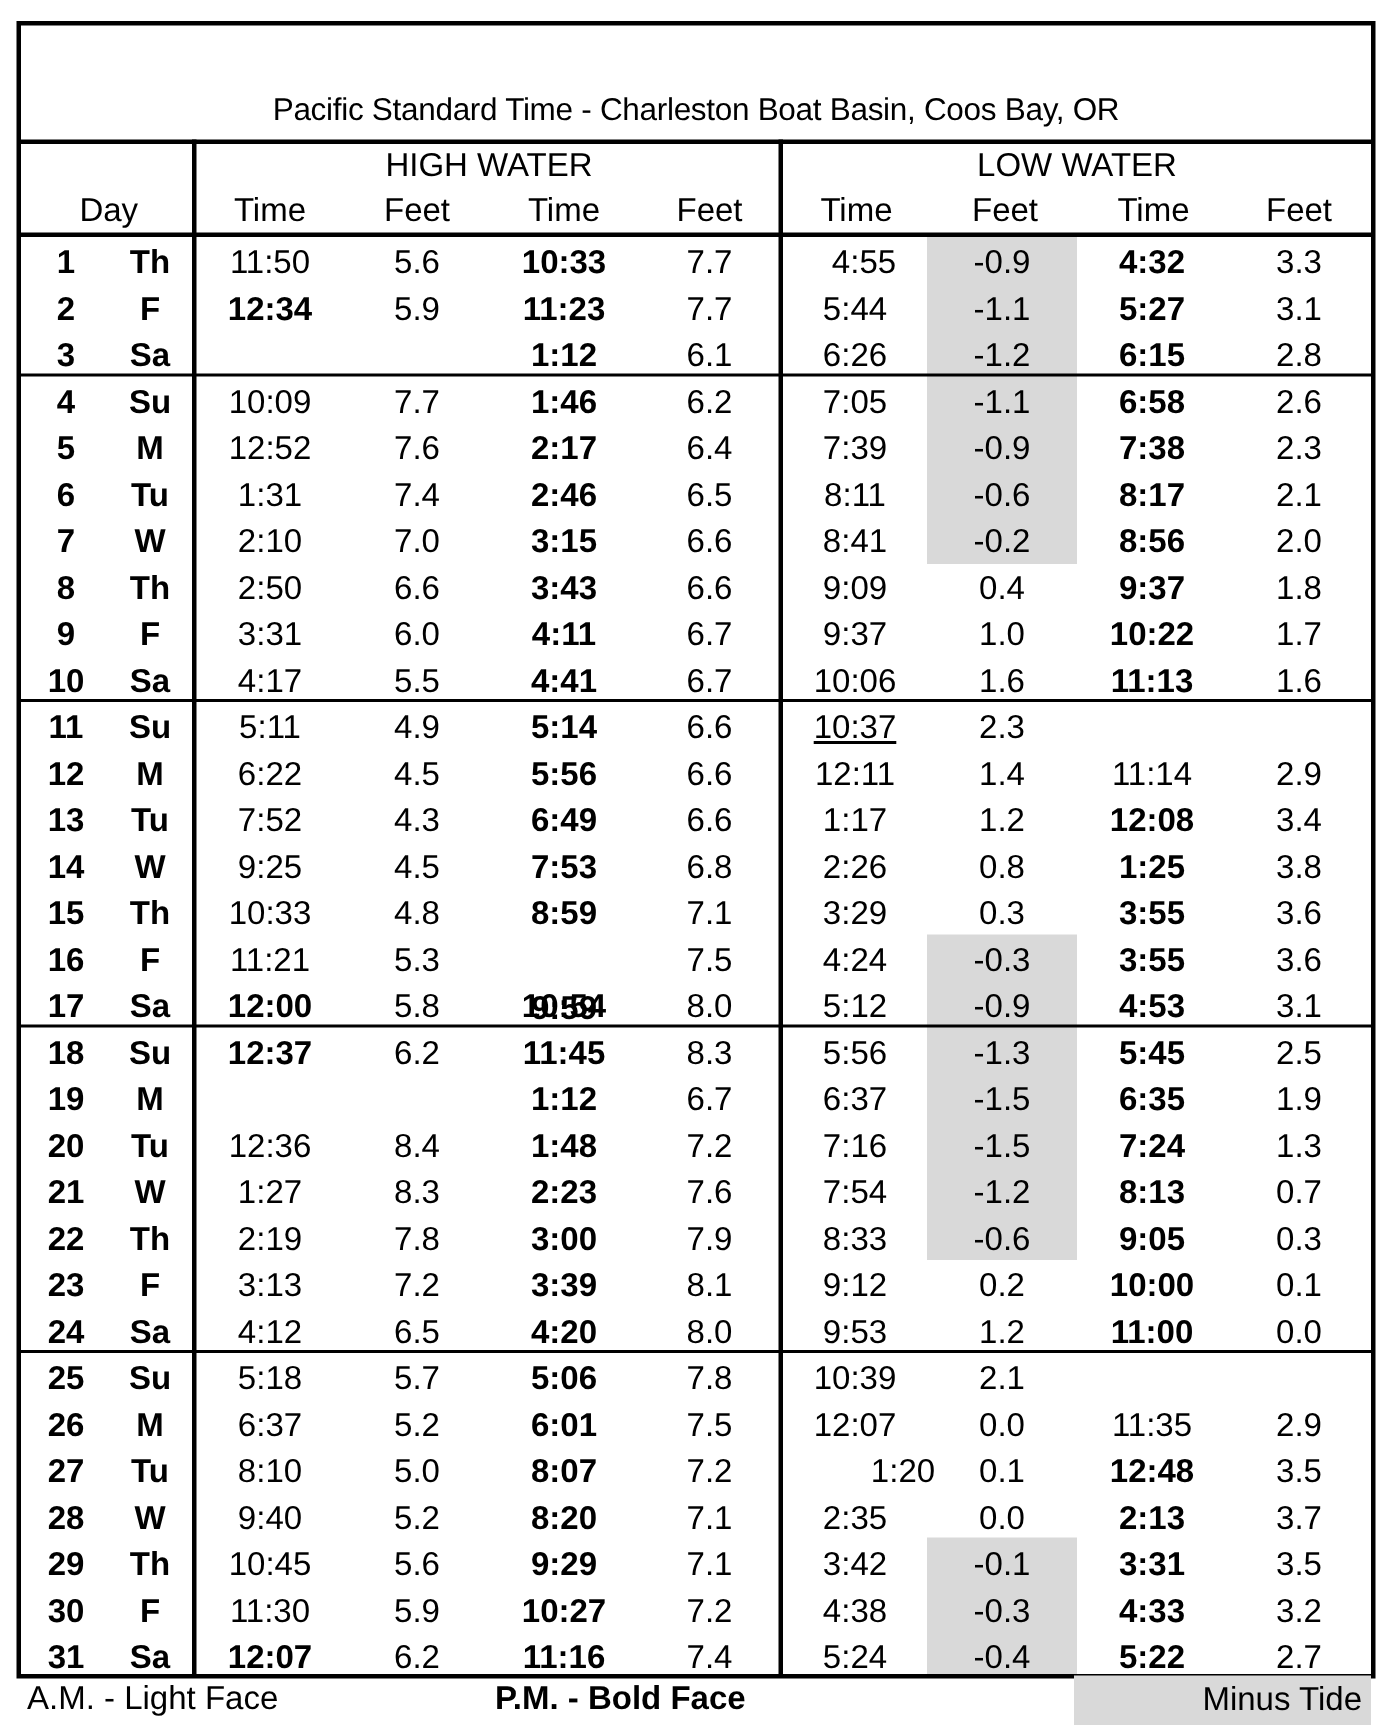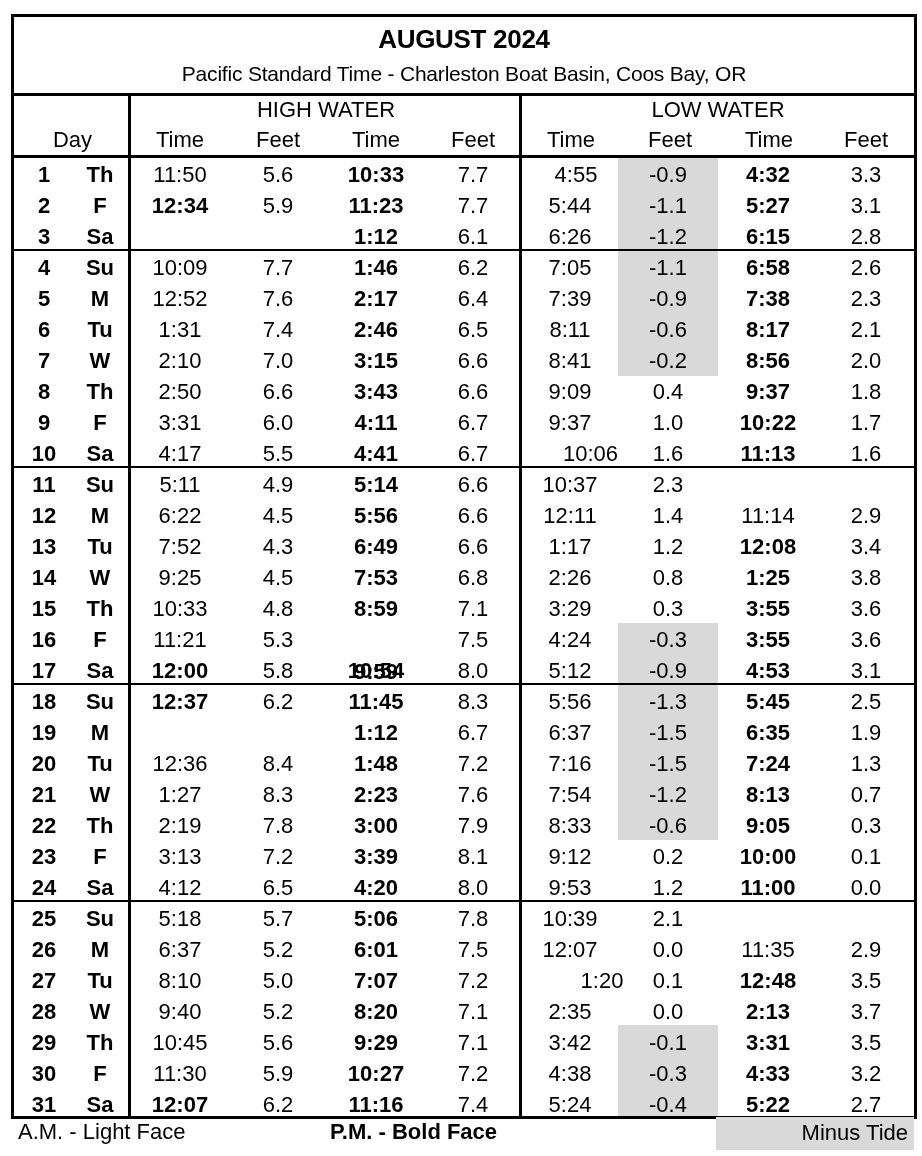--- a/index.html
+++ b/index.html
@@ -19,21 +19,20 @@
   .row { position:absolute; left:0; width:900px; height:31px; }
   .cell { position:absolute; top:0; height:31px; line-height:33px; font-size:22px; text-align:center; }
   .b { font-weight:bold; }
   .legend { position:absolute; font-size:22px; line-height:32px; }
 </style>
 </head>
 <body>
 
 <div class="sheet">
   <div class="title-band">
-    <div class="title">AUGUST 2024</div>
     <div class="subtitle">Pacific Standard Time - Charleston Boat Basin, Coos Bay, OR</div>
   </div>
 
   <div class="hdr" style="left:117px;top:78px;width:390px;">HIGH WATER</div>
   <div class="hdr" style="left:508px;top:78px;width:392px;">LOW WATER</div>
   <div class="hdr" style="left:0;top:108px;width:117px;">Day</div>
   <div class="hdr" style="left:117px;top:108px;width:98px;">Time</div>
   <div class="hdr" style="left:215px;top:108px;width:98px;">Feet</div>
   <div class="hdr" style="left:313px;top:108px;width:98px;">Time</div>
   <div class="hdr" style="left:411px;top:108px;width:96px;">Feet</div>
@@ -155,33 +154,33 @@
         <div class="cell b" style="left: 704px; width: 100px;">10:22</div>
         <div class="cell" style="left: 804px; width: 96px;">1.7</div>
       </div>
       <div class="row" style="top: 420px;">
         <div class="cell b" style="left: 6px; width: 48px;">10</div>
         <div class="cell b" style="left: 58px; width: 56px;">Sa</div>
         <div class="cell" style="left: 117px; width: 98px;">4:17</div>
         <div class="cell" style="left: 215px; width: 98px;">5.5</div>
         <div class="cell b" style="left: 313px; width: 98px;">4:41</div>
         <div class="cell" style="left: 411px; width: 96px;">6.7</div>
-        <div class="cell" style="left: 508px; width: 96px; text-align: right;">10:06</div>
+        <div class="cell" style="left: 508px; width: 96px;">10:06</div>
         <div class="cell" style="left: 604px; width: 100px;">1.6</div>
         <div class="cell b" style="left: 704px; width: 100px;">11:13</div>
         <div class="cell" style="left: 804px; width: 96px;">1.6</div>
       </div>
       <div class="row" style="top: 451px;">
         <div class="cell b" style="left: 6px; width: 48px;">11</div>
         <div class="cell b" style="left: 58px; width: 56px;">Su</div>
         <div class="cell" style="left: 117px; width: 98px;">5:11</div>
         <div class="cell" style="left: 215px; width: 98px;">4.9</div>
         <div class="cell b" style="left: 313px; width: 98px;">5:14</div>
         <div class="cell" style="left: 411px; width: 96px;">6.6</div>
-        <div class="cell" style="left: 508px; width: 96px;">10:37</div>
+        <div class="cell" style="left: 508px; width: 96px; text-decoration: underline;">10:37</div>
         <div class="cell" style="left: 604px; width: 100px;">2.3</div>
         <div class="cell" style="left: 704px; width: 100px;"></div>
         <div class="cell" style="left: 804px; width: 96px;"></div>
       </div>
       <div class="row" style="top: 482px;">
         <div class="cell b" style="left: 6px; width: 48px;">12</div>
         <div class="cell b" style="left: 58px; width: 56px;">M</div>
         <div class="cell" style="left: 117px; width: 98px;">6:22</div>
         <div class="cell" style="left: 215px; width: 98px;">4.5</div>
         <div class="cell b" style="left: 313px; width: 98px;">5:56</div>
@@ -357,21 +356,21 @@
         <div class="cell" style="left: 508px; width: 96px;">12:07</div>
         <div class="cell" style="left: 604px; width: 100px;">0.0</div>
         <div class="cell" style="left: 704px; width: 100px;">11:35</div>
         <div class="cell" style="left: 804px; width: 96px;">2.9</div>
       </div>
       <div class="row" style="top: 947px;">
         <div class="cell b" style="left: 6px; width: 48px;">27</div>
         <div class="cell b" style="left: 58px; width: 56px;">Tu</div>
         <div class="cell" style="left: 117px; width: 98px;">8:10</div>
         <div class="cell" style="left: 215px; width: 98px;">5.0</div>
-        <div class="cell b" style="left: 313px; width: 98px;">7:07</div>
+        <div class="cell b" style="left: 313px; width: 98px;">8:07</div>
         <div class="cell" style="left: 411px; width: 96px;">7.2</div>
         <div class="cell" style="left: 540px; width: 96px;">1:20</div>
         <div class="cell" style="left: 604px; width: 100px;">0.1</div>
         <div class="cell b" style="left: 704px; width: 100px;">12:48</div>
         <div class="cell" style="left: 804px; width: 96px;">3.5</div>
       </div>
       <div class="row" style="top: 978px;">
         <div class="cell b" style="left: 6px; width: 48px;">28</div>
         <div class="cell b" style="left: 58px; width: 56px;">W</div>
         <div class="cell" style="left: 117px; width: 98px;">9:40</div>

